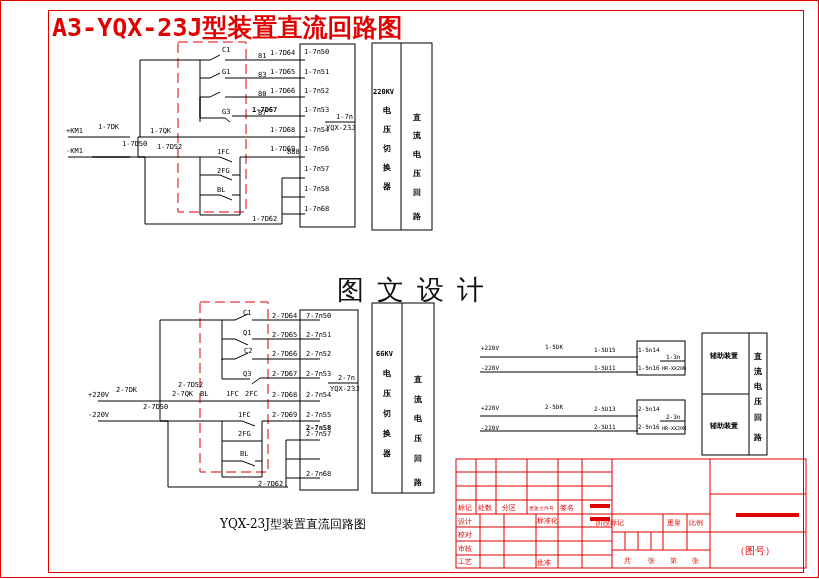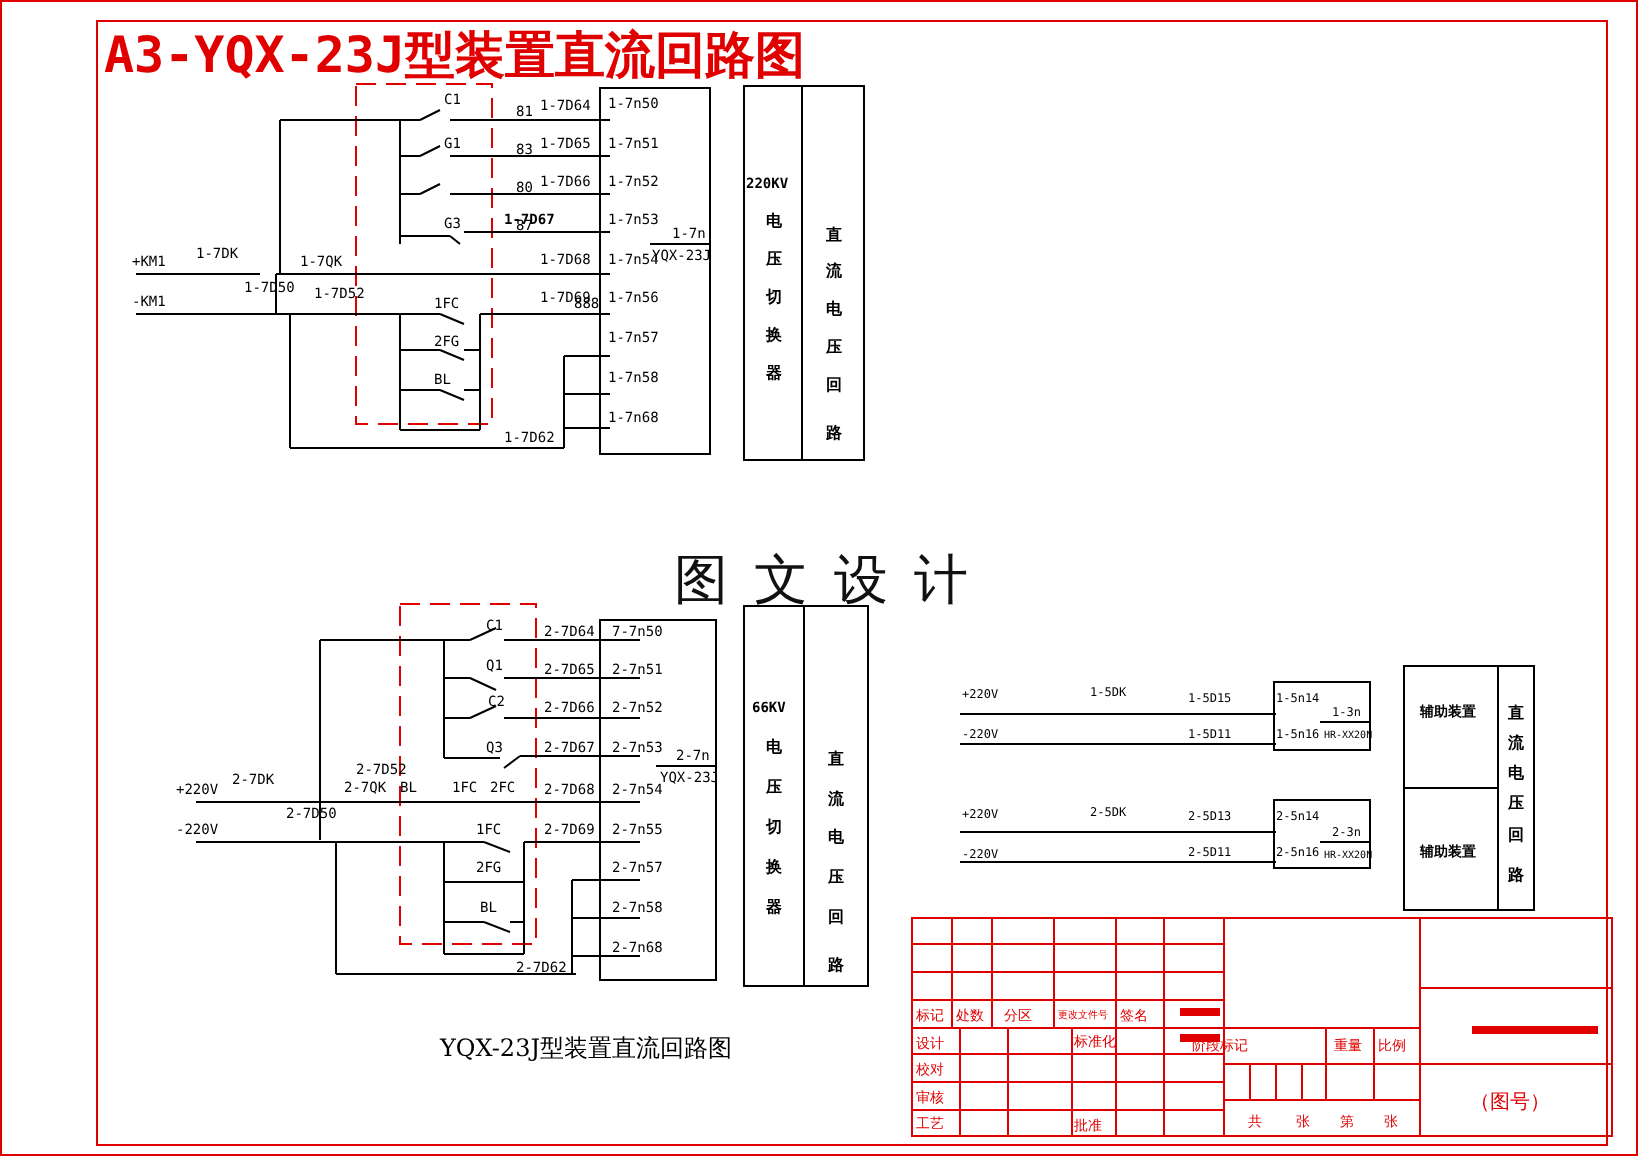--- a/index.html
+++ b/index.html
@@ -253,21 +253,21 @@
 <div class="lbl" style="left:272px;top:370px;">2-7D67</div>
 <div class="lbl" style="left:272px;top:391px;">2-7D68</div>
 <div class="lbl" style="left:272px;top:411px;">2-7D69</div>
 <div class="lbl" style="left:306px;top:312px;">7-7n50</div>
 <div class="lbl" style="left:306px;top:331px;">2-7n51</div>
 <div class="lbl" style="left:306px;top:350px;">2-7n52</div>
 <div class="lbl" style="left:306px;top:370px;">2-7n53</div>
 <div class="lbl" style="left:306px;top:391px;">2-7n54</div>
 <div class="lbl" style="left:306px;top:411px;">2-7n55</div>
 <div class="lbl" style="left:306px;top:430px;">2-7n57</div>
-<div class="lbl" style="left:306px;top:450px;">2-7n58</div>
+<div class="lbl" style="left:306px;top:424px;font-weight:bold;">2-7n58</div>
 <div class="lbl" style="left:306px;top:470px;">2-7n68</div>
 <div class="lbl" style="left:338px;top:374px;">2-7n</div>
 <div class="lbl" style="left:330px;top:385px;">YQX-23J</div>
 <div class="lbl" style="left:376px;top:350px;font-weight:bold;">66KV</div>
 <div class="vlbl" style="left:381px;top:369px;">电</div>
 <div class="vlbl" style="left:381px;top:389px;">压</div>
 <div class="vlbl" style="left:381px;top:409px;">切</div>
 <div class="vlbl" style="left:381px;top:429px;">换</div>
 <div class="vlbl" style="left:381px;top:449px;">器</div>
 <div class="vlbl" style="left:412px;top:375px;">直</div>

